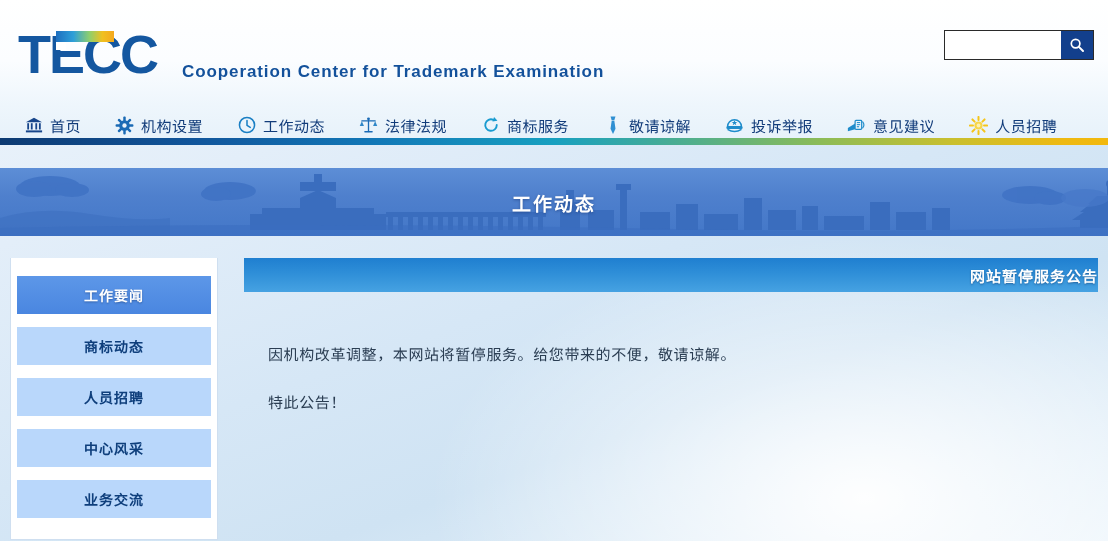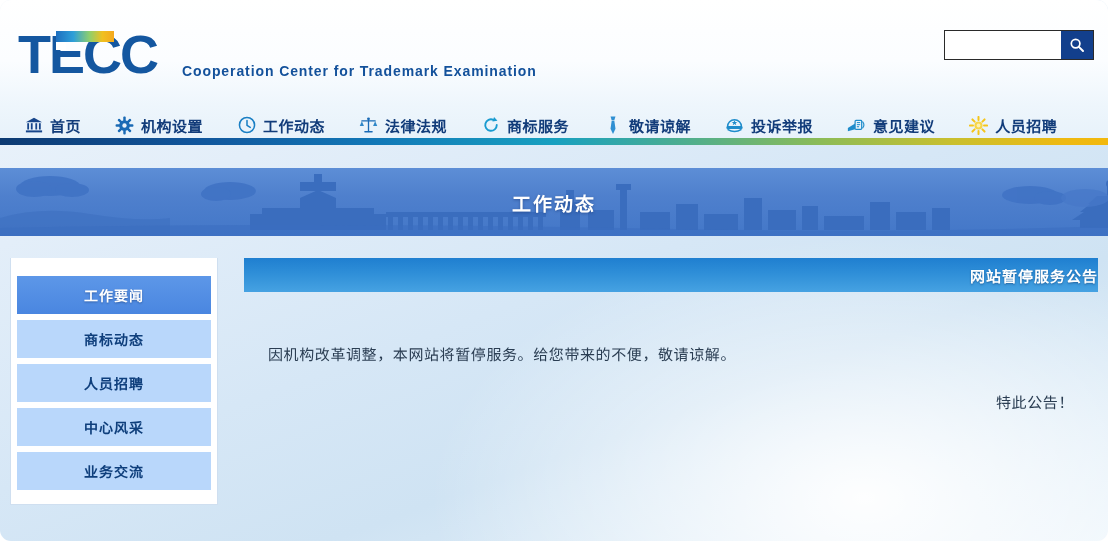--- a/index.html
+++ b/index.html
@@ -19,21 +19,20 @@
 
   
   .page {
     position: relative;
     width: 1108px;
     height: 541px;
     background:
       radial-gradient(ellipse 700px 420px at 78% 92%, rgba(255,255,255,0.95) 0%, rgba(255,255,255,0.0) 62%),
       linear-gradient(160deg, #eef5fb 0%, #e3eef9 26%, #d6e7f6 52%, #cfe3f3 70%, #eaf4fb 100%);
     overflow: hidden;
-    border-radius: 11px;
   }
 
   
   .header {
     position: relative;
     height: 105px;
     background: linear-gradient(180deg, #ffffff 0%, #fbfdff 58%, #eef6fc 100%);
   }
 
   .brand {
@@ -89,21 +88,21 @@
     font-family: "DejaVu Sans", "Liberation Sans", sans-serif;
     font-size: 33px;
     font-weight: 700;
     color: #13519b;
     letter-spacing: 3px;
     line-height: 39px;
     white-space: nowrap;
   }
   .brand-en {
     font-family: "Liberation Sans", sans-serif;
-    font-size: 14px;
+    font-size: 17px;
     font-weight: 700;
     color: #13519b;
     letter-spacing: 0.9px;
     line-height: 17px;
     white-space: nowrap;
   }
 
   
   .search-wrap {
     position: absolute;
@@ -150,21 +149,21 @@
     align-items: center;
     gap: 7px;
     margin-right: 34px;
     cursor: pointer;
     white-space: nowrap;
   }
   .nav-item:last-child { margin-right: 0; }
   .nav-label {
     font-family: "DejaVu Sans", "Liberation Sans", sans-serif;
     font-size: 15px;
-    font-weight: 700;
+    font-weight: 400;
     color: #123c7a;
     letter-spacing: 0.5px;
   }
   .nav-icon {
     width: 19px;
     height: 19px;
     display: inline-flex;
     align-items: center;
     justify-content: center;
     flex: 0 0 19px;
@@ -223,21 +222,21 @@
   .sidebar {
     width: 208px;
     flex: 0 0 208px;
     background: #ffffff;
     border: 1px solid #cfdff0;
     border-top: none;
     padding: 18px 6px 8px 6px;
   }
   .side-item {
     height: 38px;
-    margin-bottom: 6px;
+    margin-bottom: 13px;
     display: flex;
     align-items: center;
     justify-content: center;
     font-family: "DejaVu Sans", "Liberation Sans", sans-serif;
     font-size: 14px;
     font-weight: 700;
     letter-spacing: 1px;
     cursor: pointer;
     background: #b9d7fb;
     color: #0f3f7c;
@@ -271,21 +270,21 @@
     padding: 52px 24px 20px 24px;
   }
   .panel-body p {
     font-family: "DejaVu Sans", "Liberation Sans", sans-serif;
     font-size: 15px;
     color: #2a3d52;
     line-height: 22px;
     letter-spacing: 0.6px;
     margin-bottom: 26px;
   }
-  .panel-body p:last-child { margin-bottom: 0; text-align: right; }
+  .panel-body p:last-child { margin-bottom: 0; }
 </style>
 </head>
 <body>
 
 <div class="page">
 
   <div class="header">
 
     <div class="brand">
       <div class="logo-mark">

